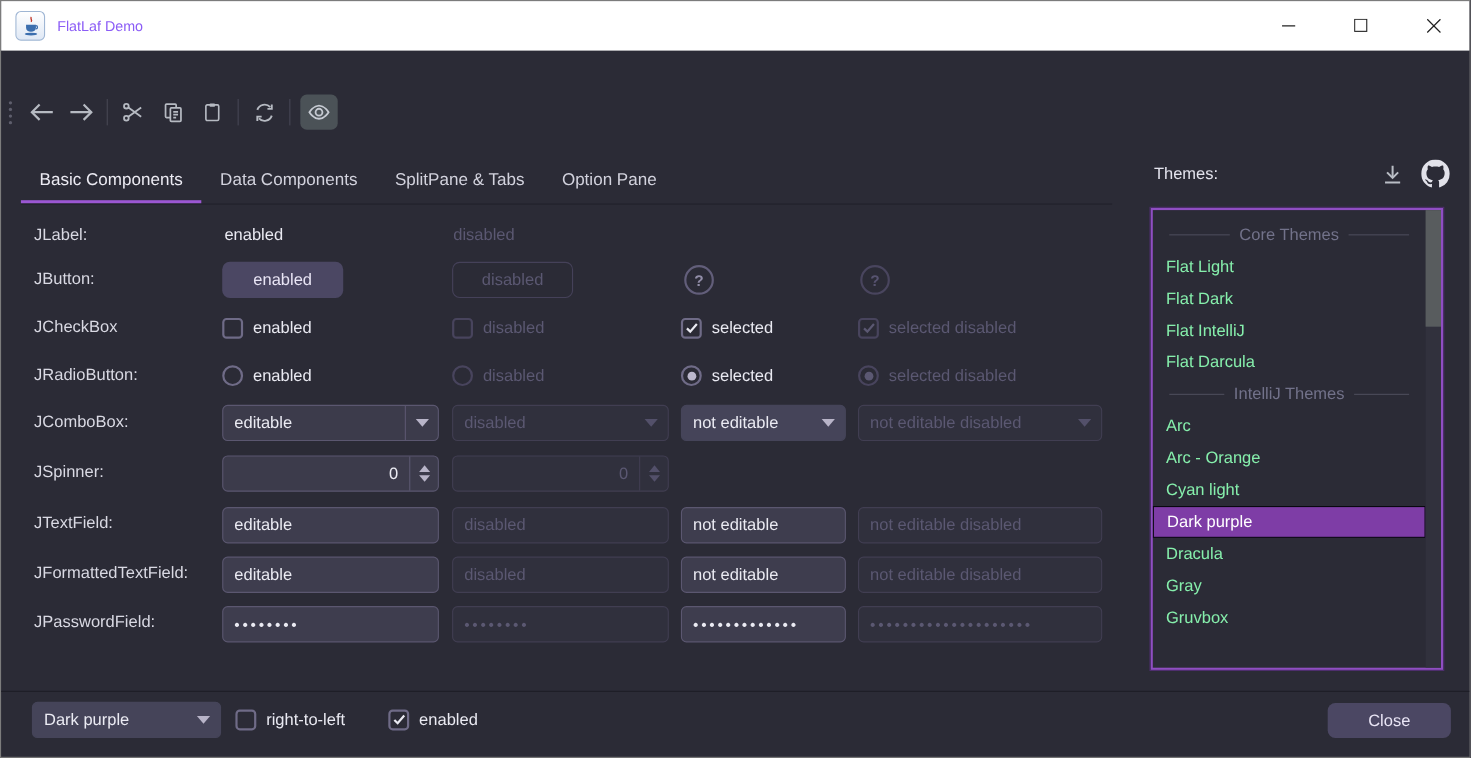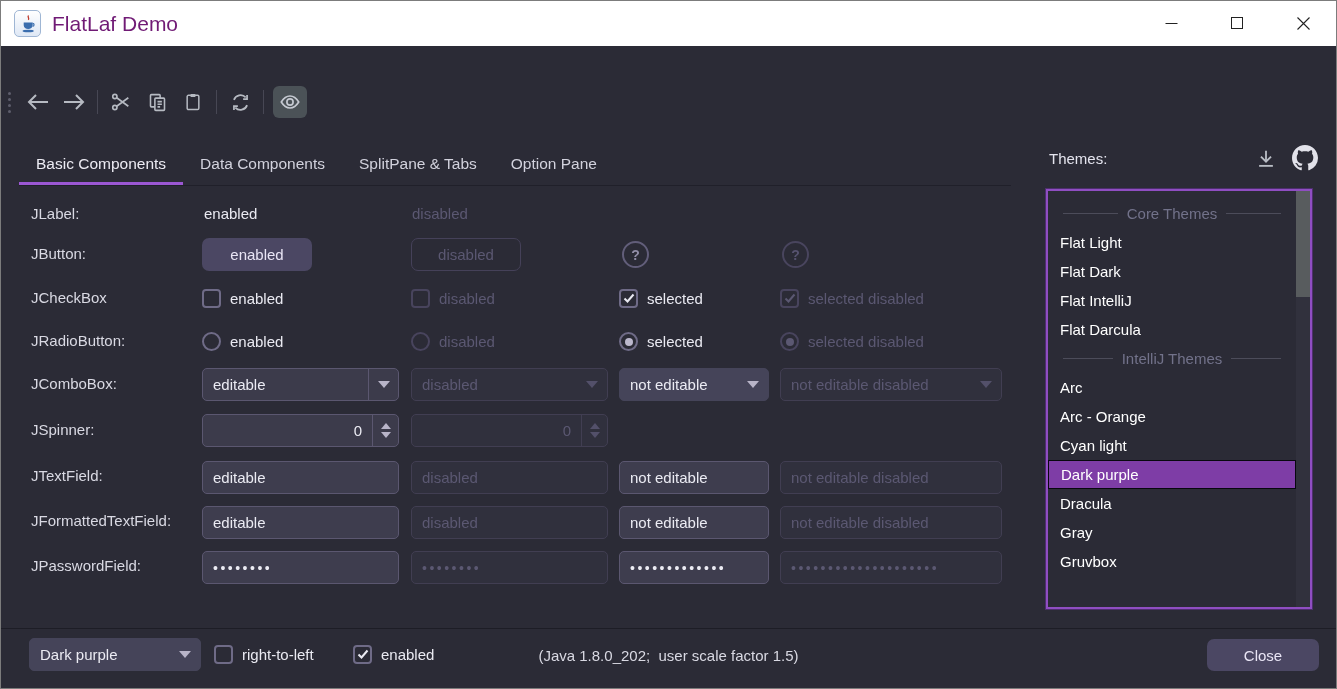--- a/index.html
+++ b/index.html
@@ -3,21 +3,21 @@
 <meta charset="utf-8">
 <style>
   * { box-sizing: border-box; margin: 0; padding: 0; }
   html,body { width:1337px; height:689px; }
   body { font-family:"Liberation Sans", sans-serif; background:#2b2b36; overflow:hidden; }
   .window { position:relative; width:1337px; height:689px; background:#2b2b36; border:1px solid #7c7c7c; overflow:hidden; }
 
   
   .titlebar { position:absolute; top:0; left:0; right:0; height:45px; background:#ffffff; display:flex; align-items:center; padding-left:13px; }
   .java-icon { width:27px; height:27px; border:1px solid #9fb6d4; border-radius:5px; background:linear-gradient(#ffffff,#dfe8f5); display:flex; align-items:center; justify-content:center; }
-  .titlebar .title { margin-left:11px; font-size:21px; color:#701a75; }
+  .titlebar .title { margin-left:11px; font-size:13px; color:#8b5cf6; }
   .win-controls { margin-left:auto; display:flex; height:100%; }
   .win-btn { width:66px; height:100%; display:flex; align-items:center; justify-content:center; cursor:default; }
 
   
   .menubar { position:absolute; top:45px; left:0; right:0; height:34px; background:#2f2f3b; border-bottom:1px solid #474754; display:flex; align-items:center; padding-left:1px; }
   .menu-item { padding:0 13px; font-size:15px; color:#e2e2ec; line-height:33px; }
 
   
   .toolbar { position:absolute; top:80px; left:0; height:42px; display:flex; align-items:center; }
   .grip { display:flex; flex-direction:column; gap:3px; margin:0 9px 0 7px; }
@@ -78,21 +78,21 @@
   .field { position:absolute; height:33px; background:#3e3d4e; border:1px solid #5b5770; border-radius:5px; font-size:15px; color:#ebebf3; display:flex; align-items:center; padding-left:10px; white-space:nowrap; overflow:hidden; }
   .field.dis { background:#30303d; border-color:#413e52; color:#5b5872; }
   .field.pw { letter-spacing:2.5px; font-size:14px; }
 
   
   .themes-label { position:absolute; left:1048px; top:149px; font-size:15px; color:#e4e4ee; }
   .icon-btn { position:absolute; display:flex; align-items:center; justify-content:center; }
   .theme-list { position:absolute; left:1045px; top:188px; width:266px; height:420px; background:#2b2b36; border:2px solid #8f4ec2; outline:1px solid #4e2e6e; padding-top:8px; overflow:hidden; }
   .list-sep { height:29px; display:flex; align-items:center; gap:9px; padding:0 15px; margin-right:14px; color:#72728a; font-size:15px; }
   .list-sep .hl { flex:1; height:1px; background:#4c4c5a; }
-  .list-item { height:29px; line-height:29px; padding-left:12px; margin-right:14px; font-size:15px; color:#ffffff; white-space:nowrap; }
+  .list-item { height:29px; line-height:29px; padding-left:12px; margin-right:14px; font-size:15px; color:#86efac; white-space:nowrap; }
   .list-item.selected { background:#7e3da6; border:1px solid #08080f; line-height:27px; color:#fff; }
   .vscroll { position:absolute; top:0; right:0; bottom:0; width:14px; background:#31313d; }
   .vthumb { position:absolute; top:0; left:0; right:0; height:106px; background:#585c5e; }
 
   
   .bottom-sep { position:absolute; left:0; right:0; top:627px; height:1px; background:#1d1d26; }
   .status { position:absolute; left:0; right:0; top:646px; text-align:center; font-size:15px; color:#d9d9e3; white-space:pre; }
 
   svg { display:block; }
 </style>
@@ -372,16 +372,15 @@
     <span>right-to-left</span>
   </label>
   <label class="check" style="left:352px;top:644px">
     <span class="box">
         <svg width="12" height="11" viewBox="0 0 12 11" fill="none" stroke="currentColor" stroke-width="2">
           <path d="M1.5 5.5l3 3L10.5 1.5"></path>
         </svg>
       </span>
     <span>enabled</span>
   </label>
-  <div class="status">(Java 1.8.0_202;  user scale factor 1.5)</div>
   <button class="fbtn" style="left:1206px;top:638px;width:112px;height:32px">Close</button>
 
 </div>
 
 </body></html>

